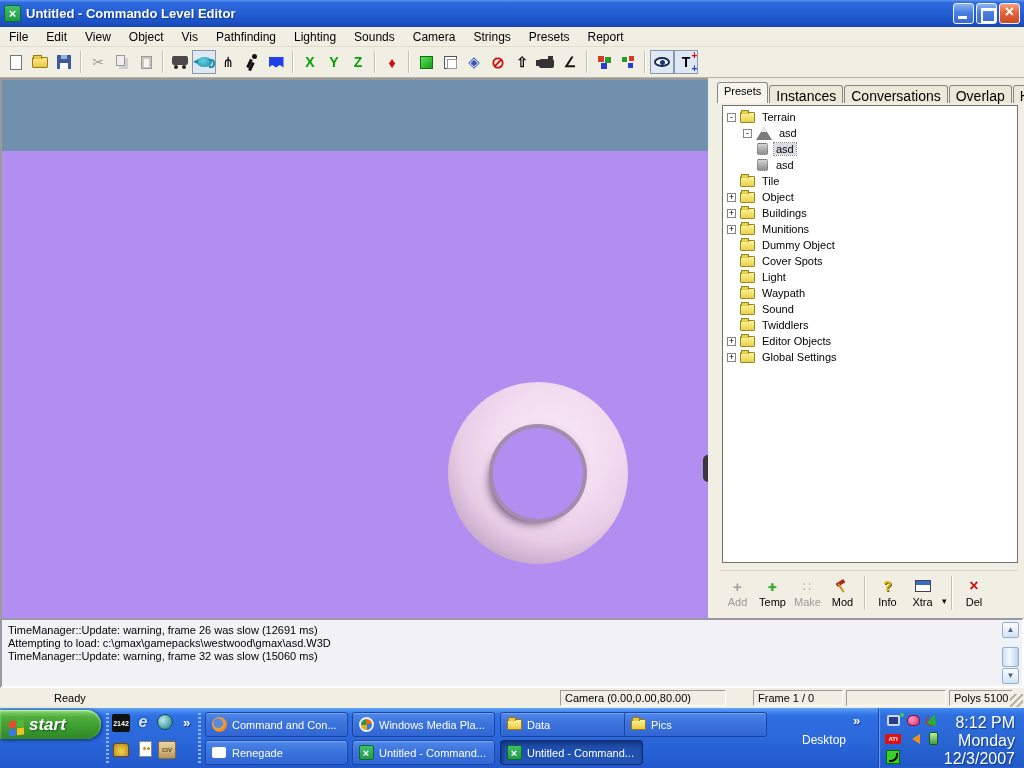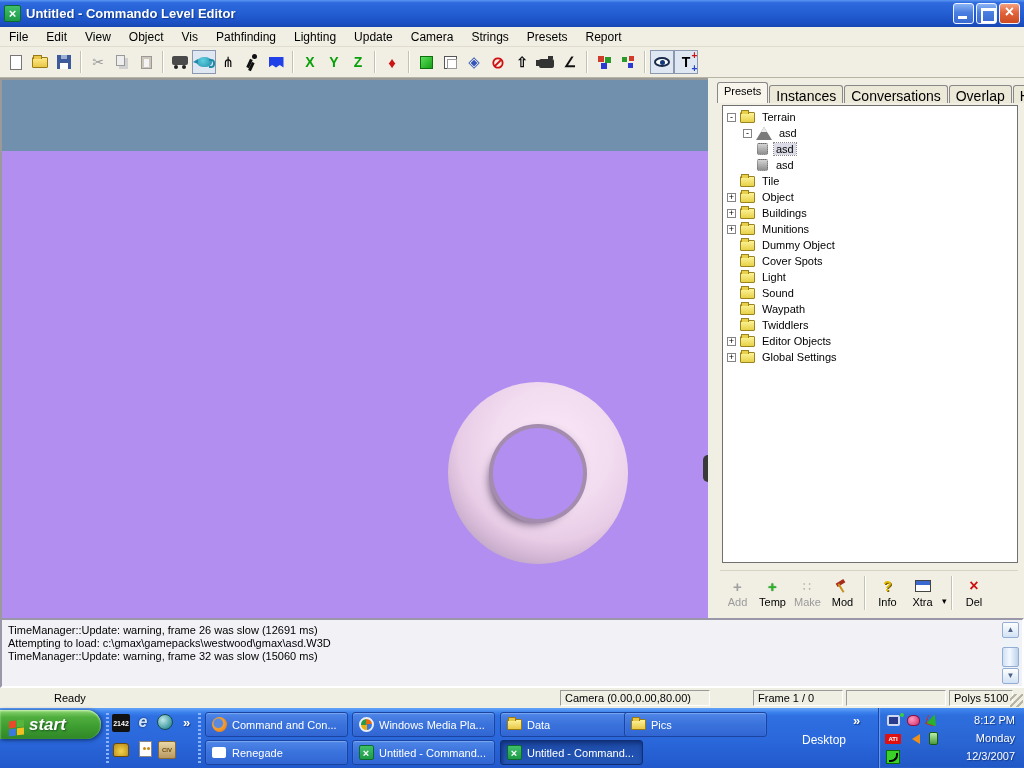--- a/index.html
+++ b/index.html
@@ -178,21 +178,21 @@
   .trayicon { position:absolute; width:16px; height:16px; display:flex; align-items:center; justify-content:center; }
   .ty-pc { width:13px; height:11px; background:#2a3a8c; border:2px solid #cfd8ee; border-radius:2px; position:relative; }
   .ty-pc::after { content:""; position:absolute; right:-6px; top:-4px; width:4px; height:4px; border-radius:50%; background:#3ad03a; }
   .ty-msn { width:13px; height:11px; background:radial-gradient(circle at 35% 35%,#ff9ac0,#d02a6a); border-radius:45% 45% 40% 40%; border:1px solid #8a1040; }
   .ty-ptr { width:0; height:0; border-left:5px solid transparent; border-right:5px solid transparent; border-bottom:11px solid #2ab02a; transform:rotate(18deg); box-shadow:-2px 2px 0 -1px #d02a1a; }
   .ty-ati { background:#e01010; color:#fff; font-size:6px; font-weight:bold; width:16px; height:10px; display:flex; align-items:center; justify-content:center; border-radius:1px; }
   .ty-spk { width:0; height:0; border:5px solid transparent; border-right:8px solid #f09018; position:relative; }
   .ty-pda { width:9px; height:13px; background:linear-gradient(180deg,#baf0a8,#4a9a3a); border:1px solid #1a5a10; border-radius:2px; }
   .ty-swirl { width:14px; height:14px; background:#3ad02a; border:1px solid #0a6a0a; display:flex; align-items:center; justify-content:center; }
   .ty-swirl::before { content:""; width:7px; height:7px; border-right:2px solid #000; border-bottom:2px solid #000; border-radius:0 0 7px 0; }
-  .clock { position:absolute; right:9px; color:#fff; font-size:11px; text-align:center; text-shadow:1px 1px 1px #123a8c;margin-left:45px; }
+  .clock { position:absolute; right:9px; color:#fff; font-size:16px; text-align:center; text-shadow:1px 1px 1px #123a8c;margin-left:45px; }
 </style>
 </head>
 <body>
 
 <div id="screen">
 
   <div class="titlebar">
     <span class="appicon16"></span>
     <span class="titletext">Untitled - Commando Level Editor</span>
     <span class="winbtns">
@@ -203,21 +203,21 @@
   </div>
 
   <div class="menubar">
     <span class="menuitem">File</span>
     <span class="menuitem">Edit</span>
     <span class="menuitem">View</span>
     <span class="menuitem">Object</span>
     <span class="menuitem">Vis</span>
     <span class="menuitem">Pathfinding</span>
     <span class="menuitem">Lighting</span>
-    <span class="menuitem">Update</span>
+    <span class="menuitem">Sounds</span>
     <span class="menuitem">Camera</span>
     <span class="menuitem">Strings</span>
     <span class="menuitem">Presets</span>
     <span class="menuitem">Report</span>
   </div>
 
   <div class="toolbar">
     <span class="tbtn24">
         <span class="i-new"></span>
       </span>
@@ -379,26 +379,26 @@
         <span class="lbl">Cover Spots</span>
       </div>
       <div class="trow">
         <span class="exp hiddenbox"></span>
         <span class="ic-folder"></span>
         <span class="lbl">Light</span>
       </div>
       <div class="trow">
         <span class="exp hiddenbox"></span>
         <span class="ic-folder"></span>
+        <span class="lbl">Waypath</span>
+      </div>
+      <div class="trow">
+        <span class="exp hiddenbox"></span>
+        <span class="ic-folder"></span>
         <span class="lbl">Sound</span>
-      </div>
-      <div class="trow">
-        <span class="exp hiddenbox"></span>
-        <span class="ic-folder"></span>
-        <span class="lbl">Waypath</span>
       </div>
       <div class="trow">
         <span class="exp hiddenbox"></span>
         <span class="ic-folder"></span>
         <span class="lbl">Twiddlers</span>
       </div>
       <div class="trow">
         <span class="exp">+</span>
         <span class="ic-folder"></span>
         <span class="lbl">Editor Objects</span>
@@ -455,21 +455,21 @@
     <div>TimeManager::Update: warning, frame 32 was slow (15060 ms)</div>
     <div class="vscroll">
       <span class="sbtn up">▲</span>
       <span class="sthumb"></span>
       <span class="sbtn down">▼</span>
     </div>
   </div>
 
   <div class="status">
     <span class="ready">Ready</span>
-    <span class="spanel" style="left:560px;width:150px;">Camera (0.00,0.00,80.00)</span>
+    <span class="spanel" style="left:560px;width:166px;">Camera (0.00,0.00,80.00)</span>
     <span class="spanel" style="left:753px;width:90px;">Frame 1 / 0</span>
     <span class="spanel" style="left:846px;width:100px;"></span>
     <span class="spanel" style="left:949px;width:64px;">Polys 5100</span>
     <span class="grip"></span>
   </div>
 
   <div class="taskbar">
     <div class="startbtn">
       <span class="winflag"></span>
       <span>start</span>

